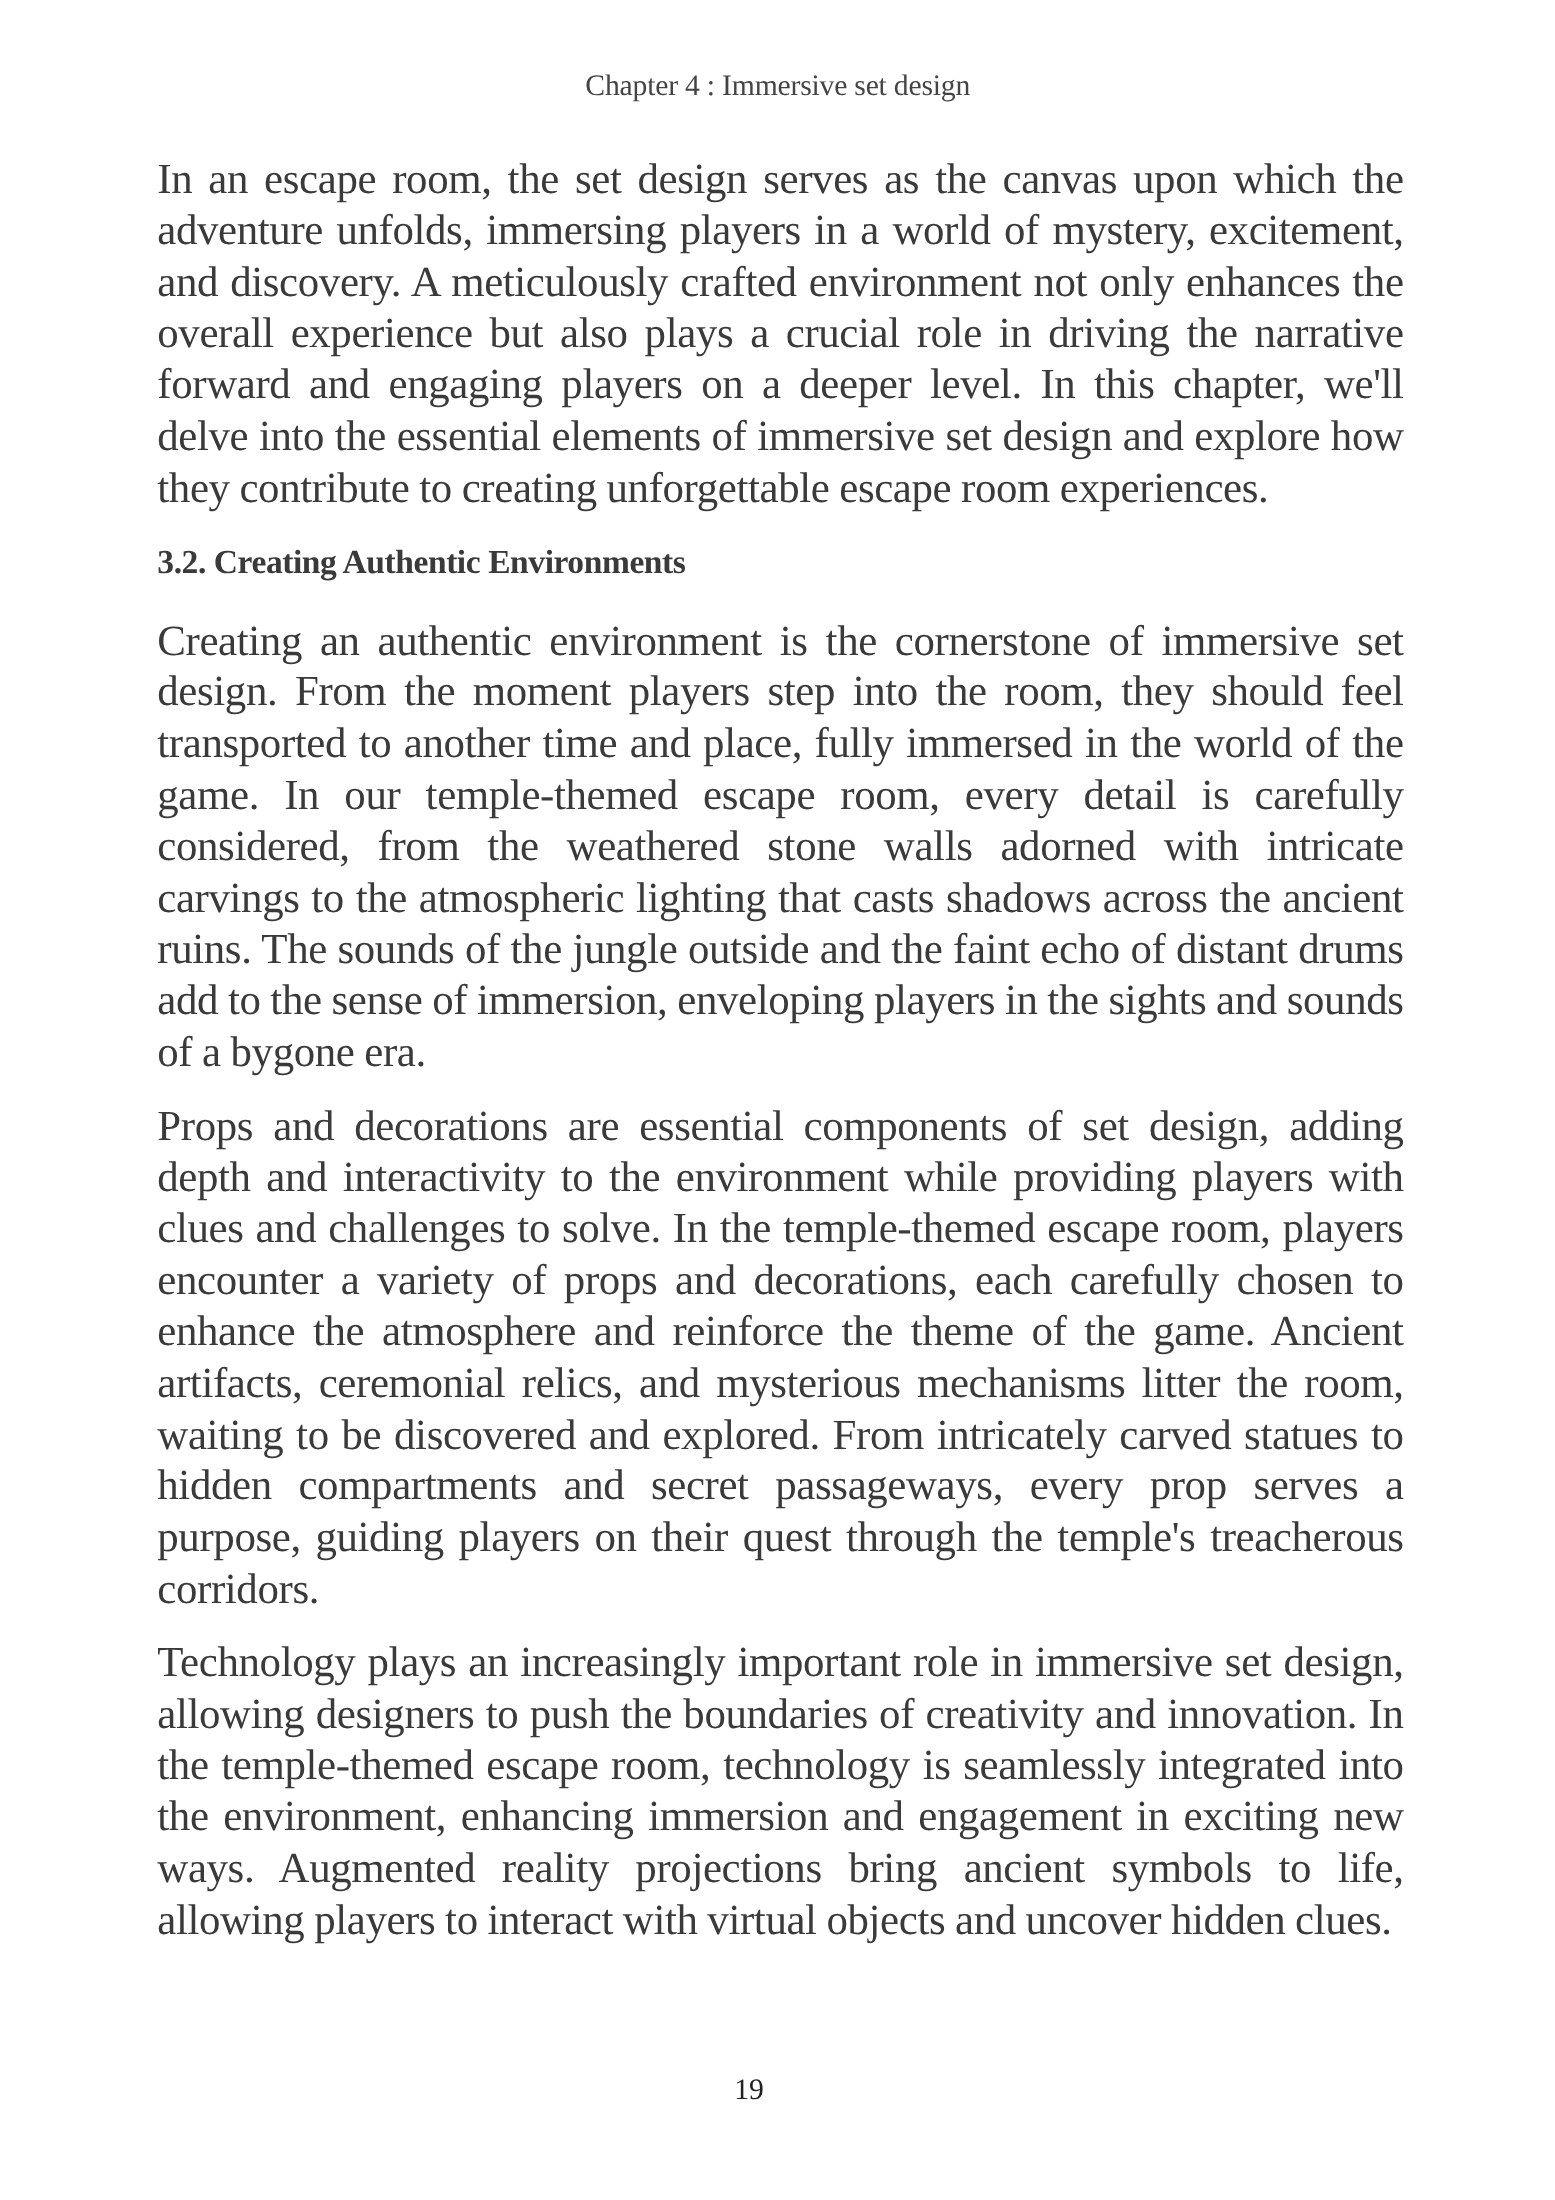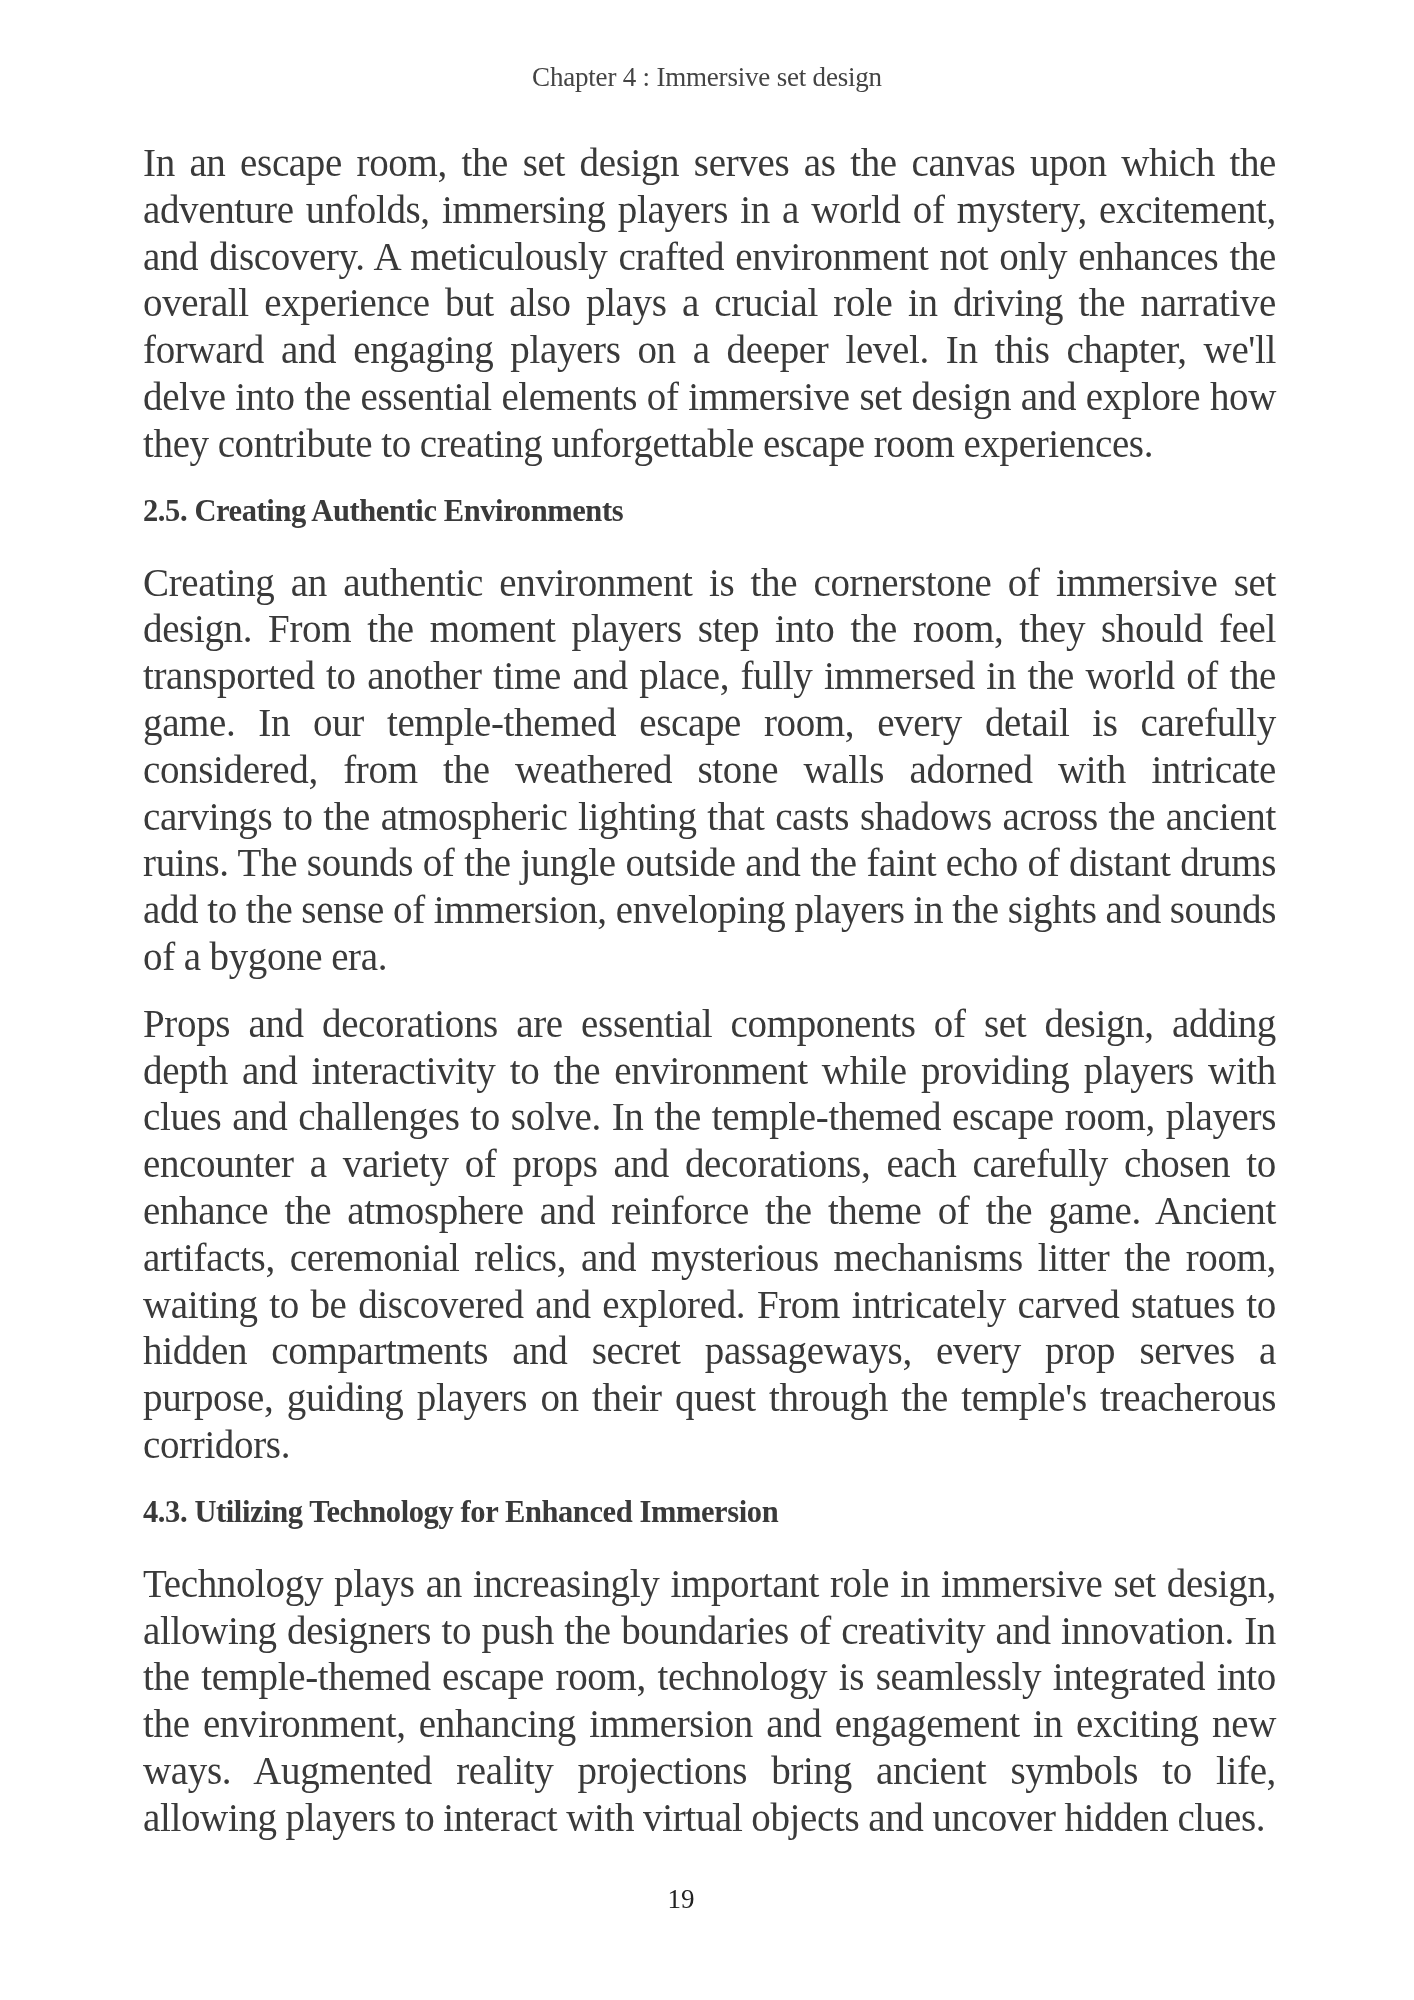--- a/index.html
+++ b/index.html
@@ -16,22 +16,21 @@
                  font-size: 27px; color: #222; }
 </style>
 </head>
 <body>
 
 <div class="running-head">Chapter 4 : Immersive set design</div>
 
 <div class="content">
   <p class="body">In an escape room, the set design serves as the canvas upon which the adventure unfolds, immersing players in a world of mystery, excitement, and discovery. A meticulously crafted environment not only enhances the overall experience but also plays a crucial role in driving the narrative forward and engaging players on a deeper level. In this chapter, we'll delve into the essential elements of immersive set design and explore how they contribute to creating unforgettable escape room experiences.</p>
 
-  <h2 class="section">2.5. Creating Authentic Environments</h2>
+  <h2 class="section">3.2. Creating Authentic Environments</h2>
   <p class="body">Creating an authentic environment is the cornerstone of immersive set design. From the moment players step into the room, they should feel transported to another time and place, fully immersed in the world of the game. In our temple-themed escape room, every detail is carefully considered, from the weathered stone walls adorned with intricate carvings to the atmospheric lighting that casts shadows across the ancient ruins. The sounds of the jungle outside and the faint echo of distant drums add to the sense of immersion, enveloping players in the sights and sounds of a bygone era.</p>
 
   <p class="body">Props and decorations are essential components of set design, adding depth and interactivity to the environment while providing players with clues and challenges to solve. In the temple-themed escape room, players encounter a variety of props and decorations, each carefully chosen to enhance the atmosphere and reinforce the theme of the game. Ancient artifacts, ceremonial relics, and mysterious mechanisms litter the room, waiting to be discovered and explored. From intricately carved statues to hidden compartments and secret passageways, every prop serves a purpose, guiding players on their quest through the temple's treacherous corridors.</p>
 
-  <h2 class="section">4.3. Utilizing Technology for Enhanced Immersion</h2>
   <p class="body">Technology plays an increasingly important role in immersive set design, allowing designers to push the boundaries of creativity and innovation. In the temple-themed escape room, technology is seamlessly integrated into the environment, enhancing immersion and engagement in exciting new ways. Augmented reality projections bring ancient symbols to life, allowing players to interact with virtual objects and uncover hidden clues.</p>
 </div>
 
 <div class="page-number">19</div>
 
 </body></html>

